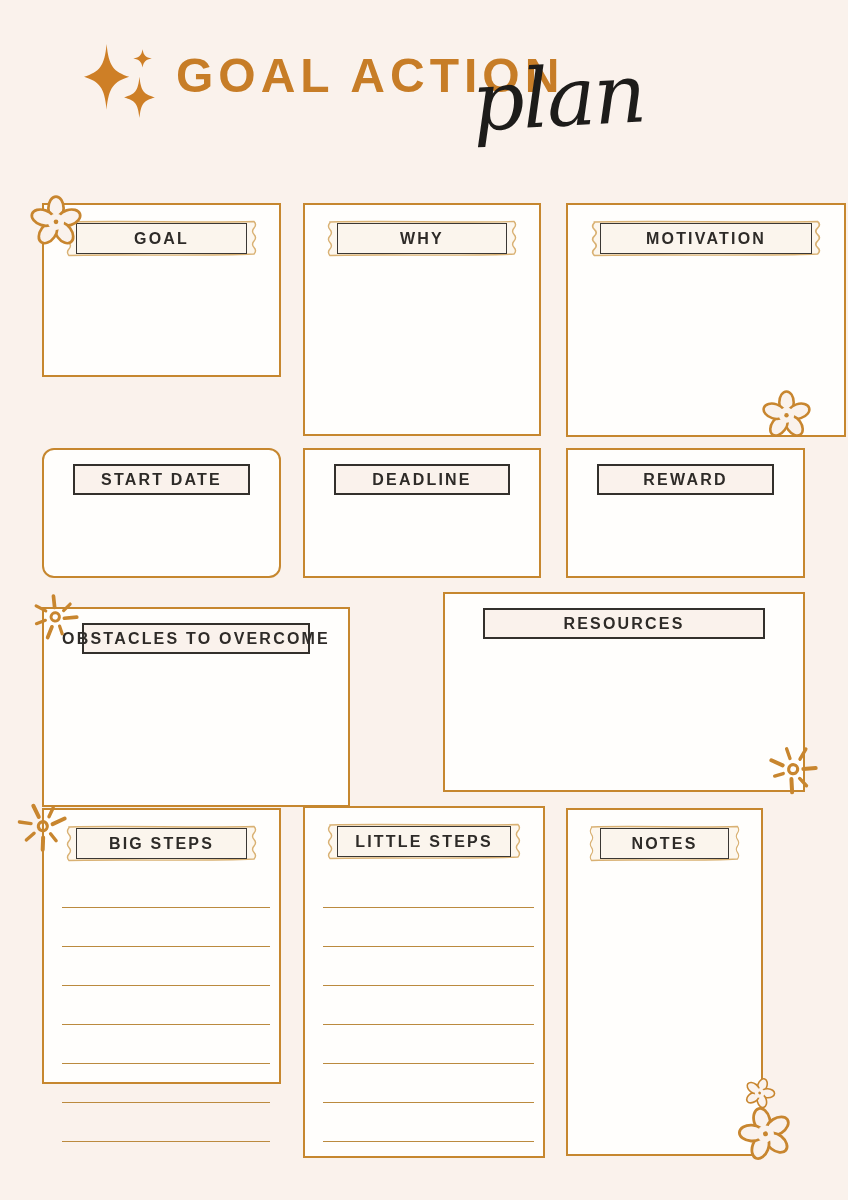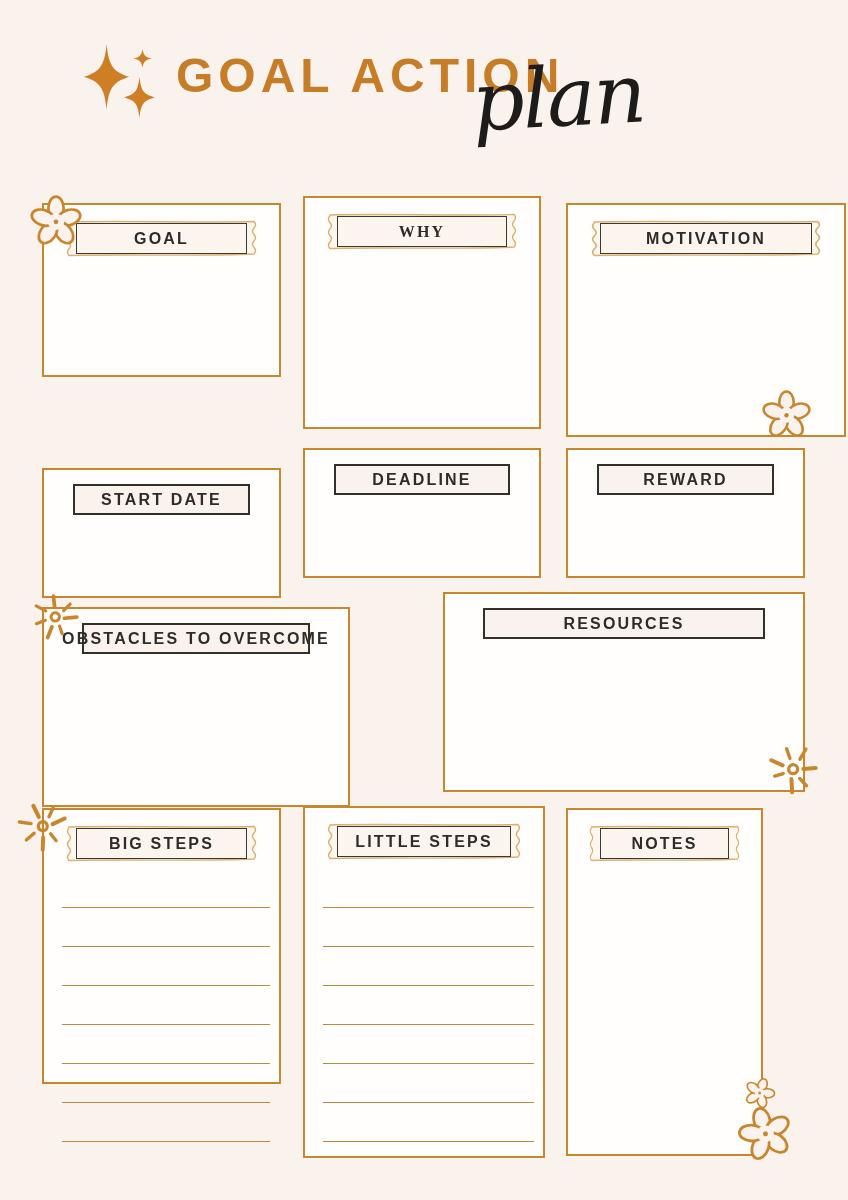--- a/index.html
+++ b/index.html
@@ -59,23 +59,23 @@
     font-size:16px; font-weight:600; letter-spacing:2.2px;
     color:#2e2b28; white-space:nowrap;
   }
   
   .rules { position:absolute; left:18px; right:9px; }
   .rule { height:39px; border-top:1.6px solid #bb8a3e; }
   
   .doodle { position:absolute; pointer-events:none; }
   
   #box-goal        { left:42px;  top:203px; width:239px; height:174px; }
-  #box-why         { left:303px; top:196px; width:238px; height:233px;font-family:Liberation Serif, serif; }
+  #box-why         { left:303px; top:203px; width:238px; height:233px; }
   #box-motivation  { left:566px; top:203px; width:280px; height:234px; }
-  #box-start-date  { left:42px;  top:468px; width:239px; height:130px; }
+  #box-start-date  { left:42px;  top:448px; width:239px; height:130px;border-radius:12px; }
   #box-deadline    { left:303px; top:448px; width:238px; height:130px; }
   #box-reward      { left:566px; top:448px; width:239px; height:130px; }
   #box-obstacles   { left:42px;  top:592px; width:308px; height:200px;margin-top:15px; }
   #box-resources   { left:443px; top:592px; width:362px; height:200px; }
   #box-big-steps   { left:42px;  top:808px; width:239px; height:276px; }
   #box-little-steps{ left:303px; top:806px; width:242px; height:352px; }
   #box-notes       { left:566px; top:808px; width:197px; height:348px; }
   #box-start-date .plain-label, #box-deadline .plain-label, #box-reward .plain-label { width:calc(100% - 58px); }
   #box-obstacles .plain-label, #box-resources .plain-label { width:calc(100% - 76px); }
   #box-big-steps .rules { top:97px; }

